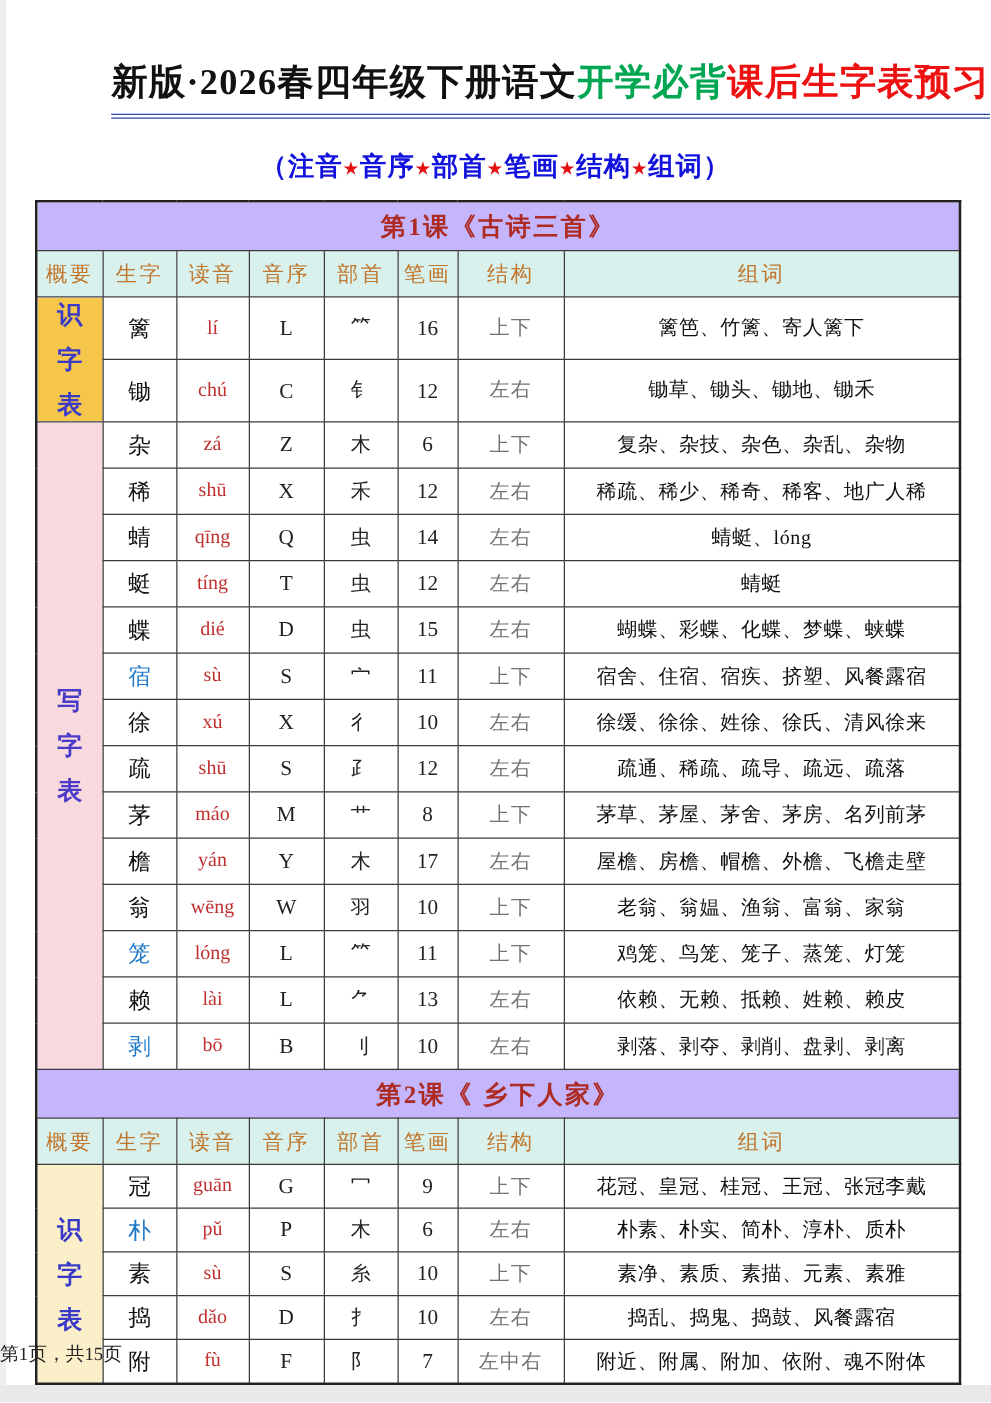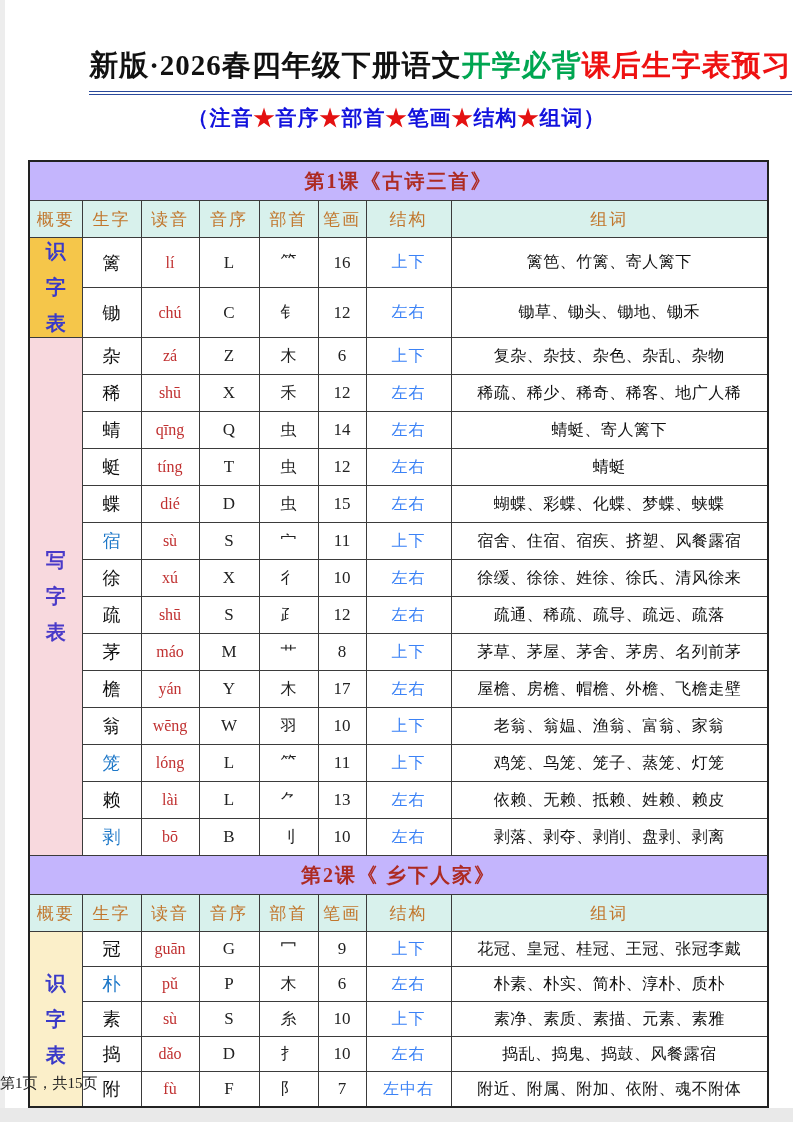--- a/index.html
+++ b/index.html
@@ -15,22 +15,22 @@
   .title-wrap{
     position:absolute;left:0;top:46px;width:793px;text-align:center;padding-left:44px;
   }
   .title-line{
     display:inline-block;
     font-size:29px;font-weight:bold;letter-spacing:1px;
     border-bottom:4px double #2b4a9b;padding-bottom:5px;
     white-space:nowrap;
   }
   .subtitle{
-    position:absolute;left:0;top:104px;width:793px;text-align:center;
-    font-size:21px;font-weight:bold;letter-spacing:1px;
+    position:absolute;left:0;top:119px;width:793px;text-align:center;
+    font-size:21px;font-weight:bold;letter-spacing:1px;font-family:Liberation Mono, monospace;
   }
 
   table.vocab{
     position:absolute;left:28px;top:160px;width:739px;
     border-collapse:collapse;table-layout:fixed;
   }
   table.vocab td, table.vocab th{
     border:1px solid #3b3b3b;
     text-align:center;vertical-align:middle;
     padding:0 2px;overflow:hidden;
@@ -57,21 +57,21 @@
 
   tr.data-row{background:#ffffff;}
   tr.data-row.s0 td{height:36px;}
   tr.data-row.s1 td{height:34px;}
   td.char-cell{font-size:18px;color:#111;}
   td.char-cell.blue{color:#1e78c8;}
   td.pinyin-cell{font-size:16px;color:#c03030;font-family:"Liberation Serif",serif;}
   td.initial-cell{font-size:17px;color:#222;}
   td.radical-cell{font-size:16px;color:#222;}
   td.strokes-cell{font-size:17px;color:#222;margin-top:20px;}
-  td.structure-cell{font-size:16px;color:#3b82f6;letter-spacing:1px;margin-top:20px;}
+  td.structure-cell{font-size:16px;color:#737373;letter-spacing:1px;margin-top:20px;}
   td.words-cell{font-size:16px;color:#111;text-align:left;padding-left:6px;letter-spacing:0.5px;white-space:nowrap;}
 
   .footer{
     position:absolute;left:0;top:1074px;width:793px;text-align:left;
     font-size:15px;color:#222;
   }
 </style>
 </head>
 <body>
 
@@ -159,21 +159,21 @@
         <td class="structure-cell">左右</td>
         <td class="words-cell">稀疏、稀少、稀奇、稀客、地广人稀</td>
       </tr>
       <tr class="data-row s0">
         <td class="char-cell">蜻</td>
         <td class="pinyin-cell">qīng</td>
         <td class="initial-cell">Q</td>
         <td class="radical-cell">虫</td>
         <td class="strokes-cell">14</td>
         <td class="structure-cell">左右</td>
-        <td class="words-cell">蜻蜓、寄人篱下</td>
+        <td class="words-cell">蜻蜓、lóng</td>
       </tr>
       <tr class="data-row s0">
         <td class="char-cell">蜓</td>
         <td class="pinyin-cell">tíng</td>
         <td class="initial-cell">T</td>
         <td class="radical-cell">虫</td>
         <td class="strokes-cell">12</td>
         <td class="structure-cell">左右</td>
         <td class="words-cell">蜻蜓</td>
       </tr>

